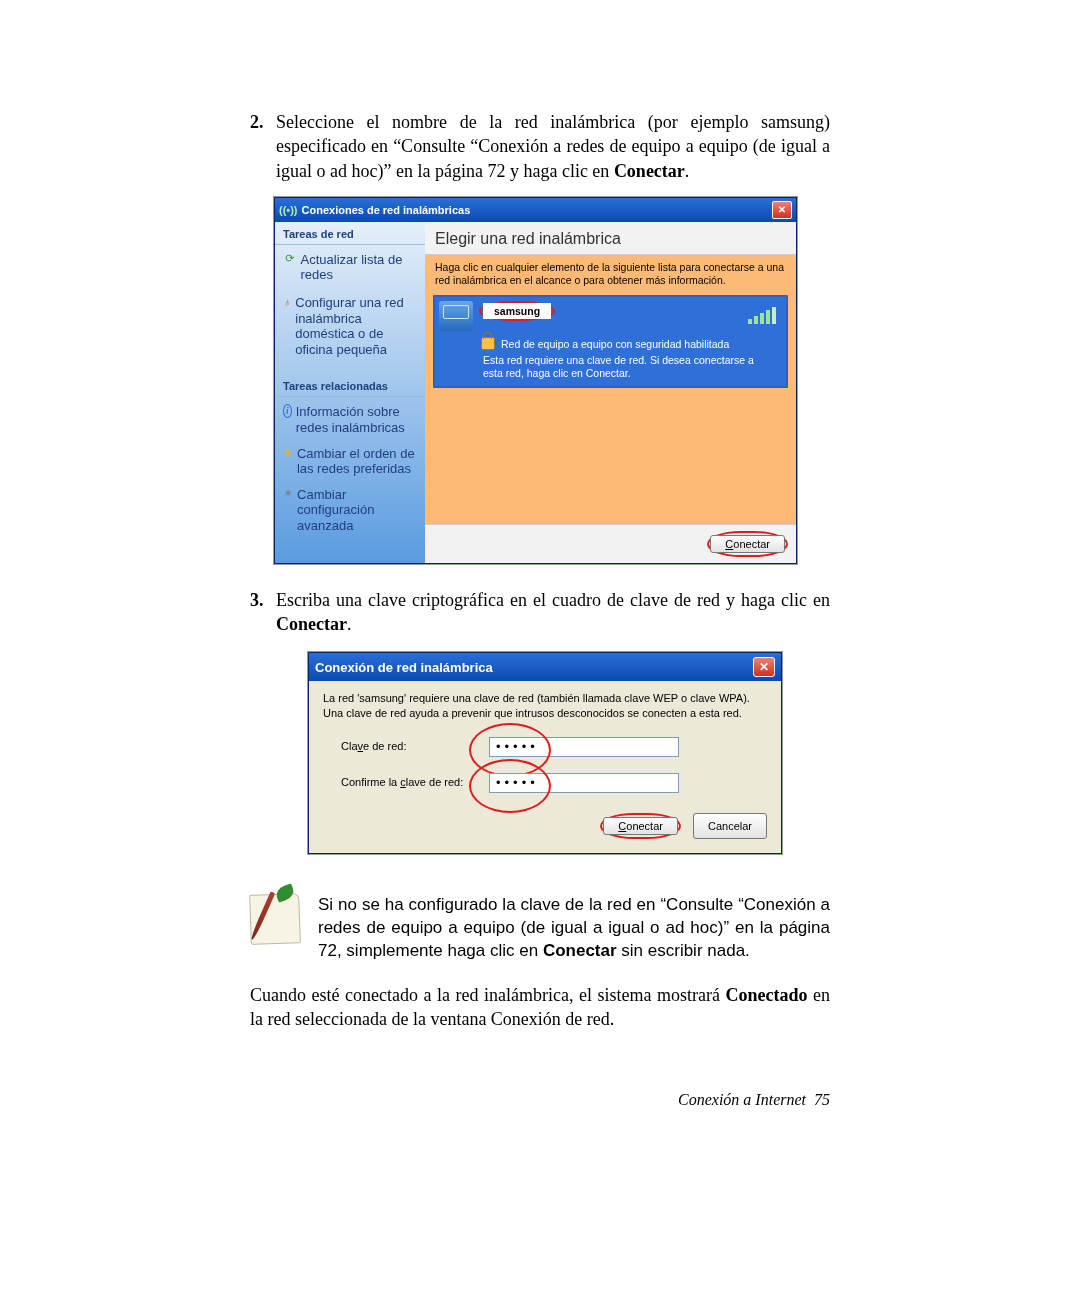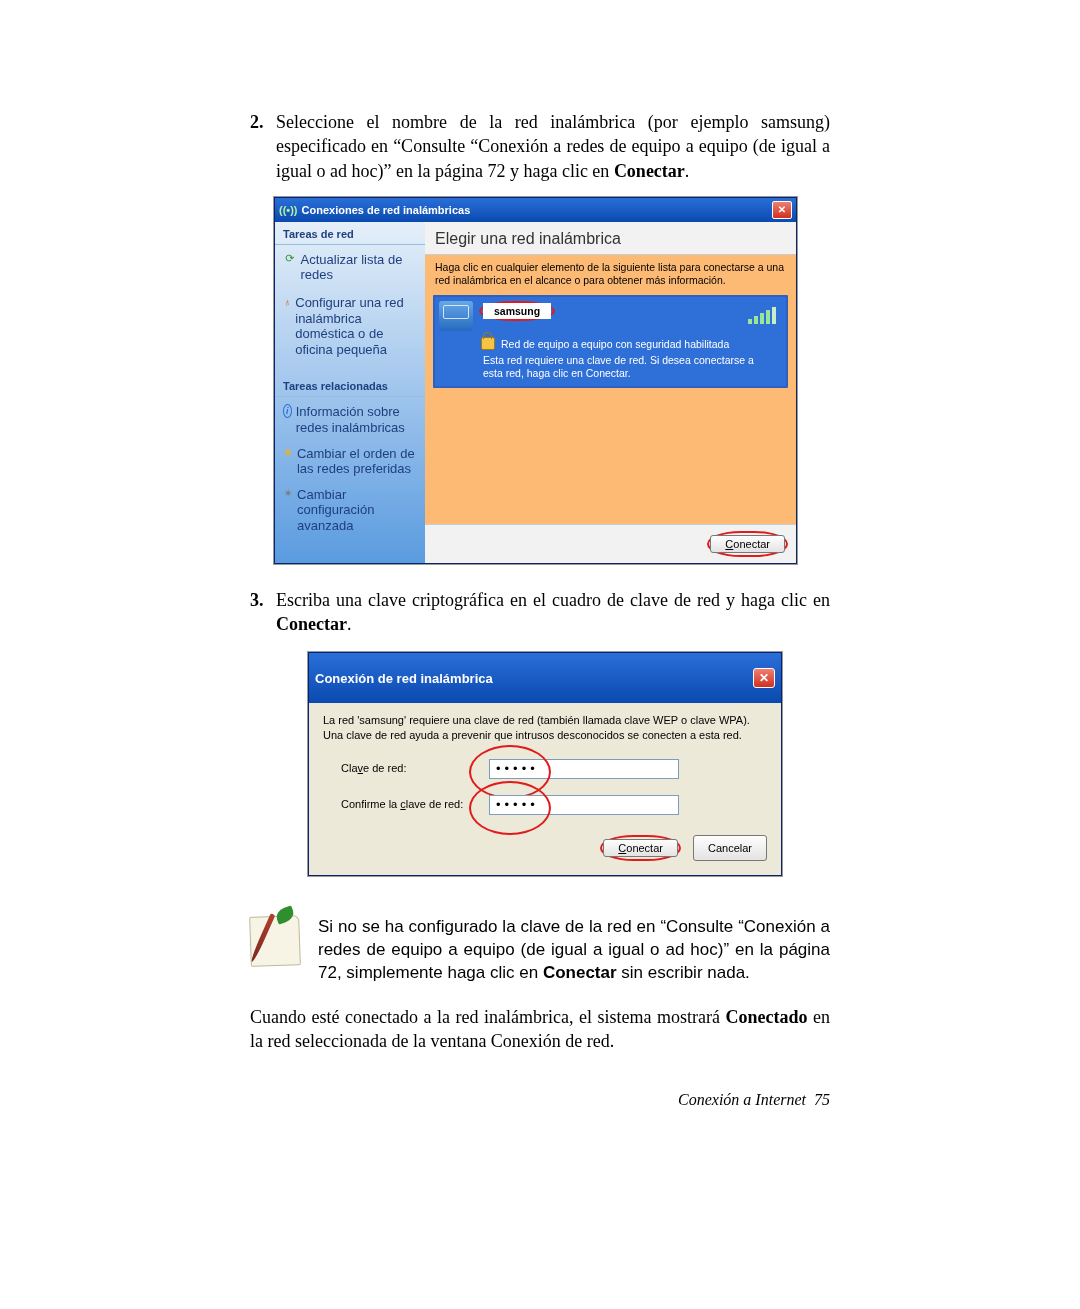--- a/index.html
+++ b/index.html
@@ -36,21 +36,21 @@
   .lock-ico:before{content:"";position:absolute;width:7px;height:6px;border:1.5px solid #a77b10;border-bottom:none;border-radius:5px 5px 0 0;left:1px;top:-6px;}
   .net-desc{font-size:10.5px;margin:2px 10px 0 44px;line-height:1.25;}
   .net-gap{flex:1;min-height:80px;}
   .wfooter{border-top:1px solid #ccc;padding:6px 8px;display:flex;justify-content:flex-end;background:#f2f2f2;}
   .xp-btn{font-family:Tahoma,sans-serif;font-size:11px;background:linear-gradient(#fefefe,#e3e3e3);border:1px solid #777;border-radius:3px;padding:2px 14px;cursor:pointer;}
   .xp-btn u{text-decoration:underline;}
   .ring-btn{border:2px solid #e11b1b;border-radius:50%/60%;padding:2px 1px;display:inline-block;}
 
   
   .dshot{margin:16px 0 10px 58px;width:472px;border:1px solid #0a246a;font-family:Tahoma,sans-serif;box-shadow:0 0 0 1px #999;background:#ece9d8;}
-  .d-title{height:28px;background:linear-gradient(#2a6ed8,#0a4ab0);color:#fff;font-weight:bold;font-size:13px;display:flex;align-items:center;padding:11px 6px;}
+  .d-title{height:28px;background:linear-gradient(#2a6ed8,#0a4ab0);color:#fff;font-weight:bold;font-size:13px;display:flex;align-items:center;padding:0 6px;}
   .d-close{margin-left:auto;width:20px;height:18px;background:linear-gradient(#f08070,#d03020);border:1px solid #fff;border-radius:3px;display:flex;align-items:center;justify-content:center;color:#fff;font-weight:bold;font-size:12px;}
   .d-body{padding:10px 14px 14px 14px;font-size:11px;line-height:1.35;}
   .d-row{display:flex;align-items:center;margin-top:16px;}
   .d-lab{width:148px;padding-left:18px;}
   .pw-wrap{position:relative;}
   .pw{width:190px;height:20px;border:1px solid #7b9ebd;font-family:Tahoma,sans-serif;font-size:13px;letter-spacing:4px;padding:0 6px;box-sizing:border-box;}
   .pw-ring{position:absolute;left:-20px;top:-14px;width:78px;height:50px;border:2.5px solid #e11b1b;border-radius:50%;pointer-events:none;}
   .d-btns{display:flex;justify-content:flex-end;gap:12px;margin-top:20px;}
 
   

